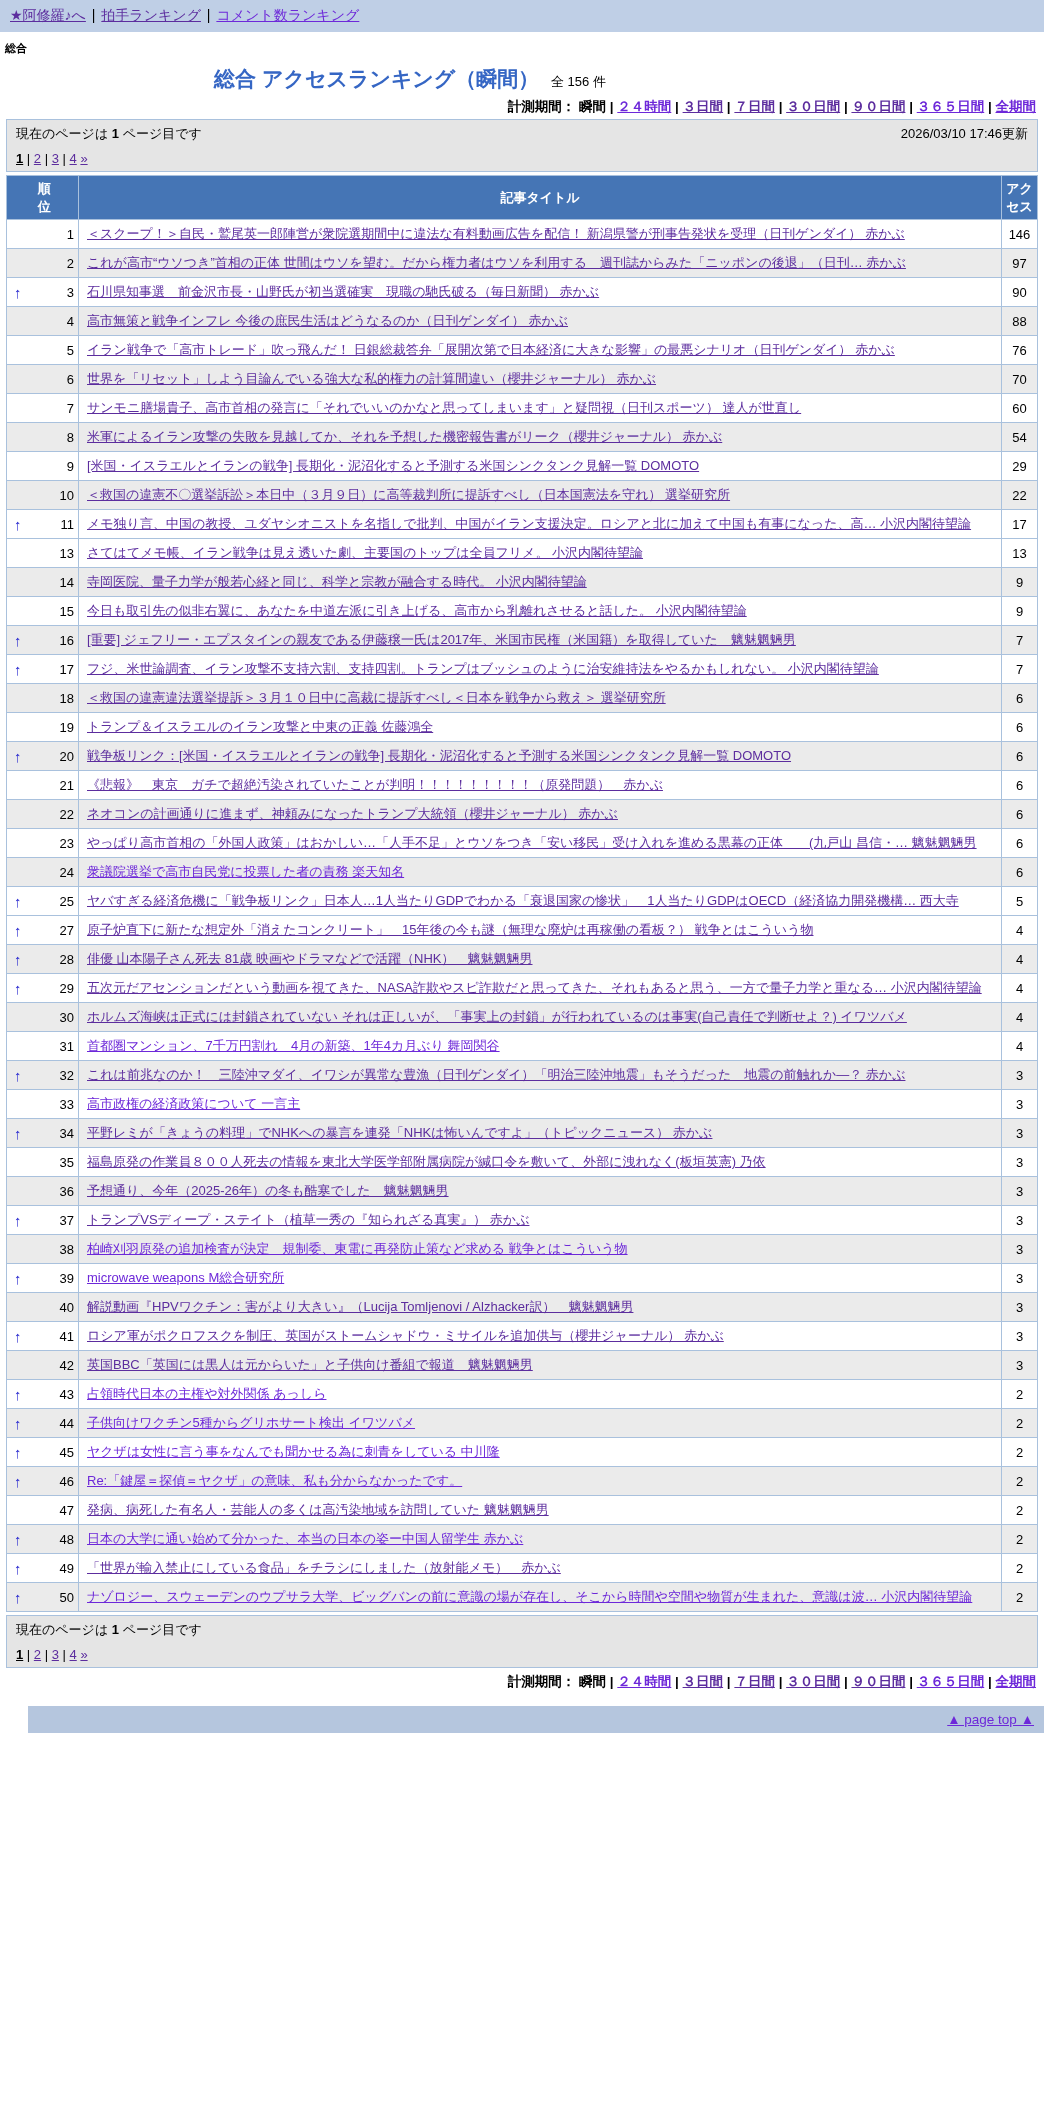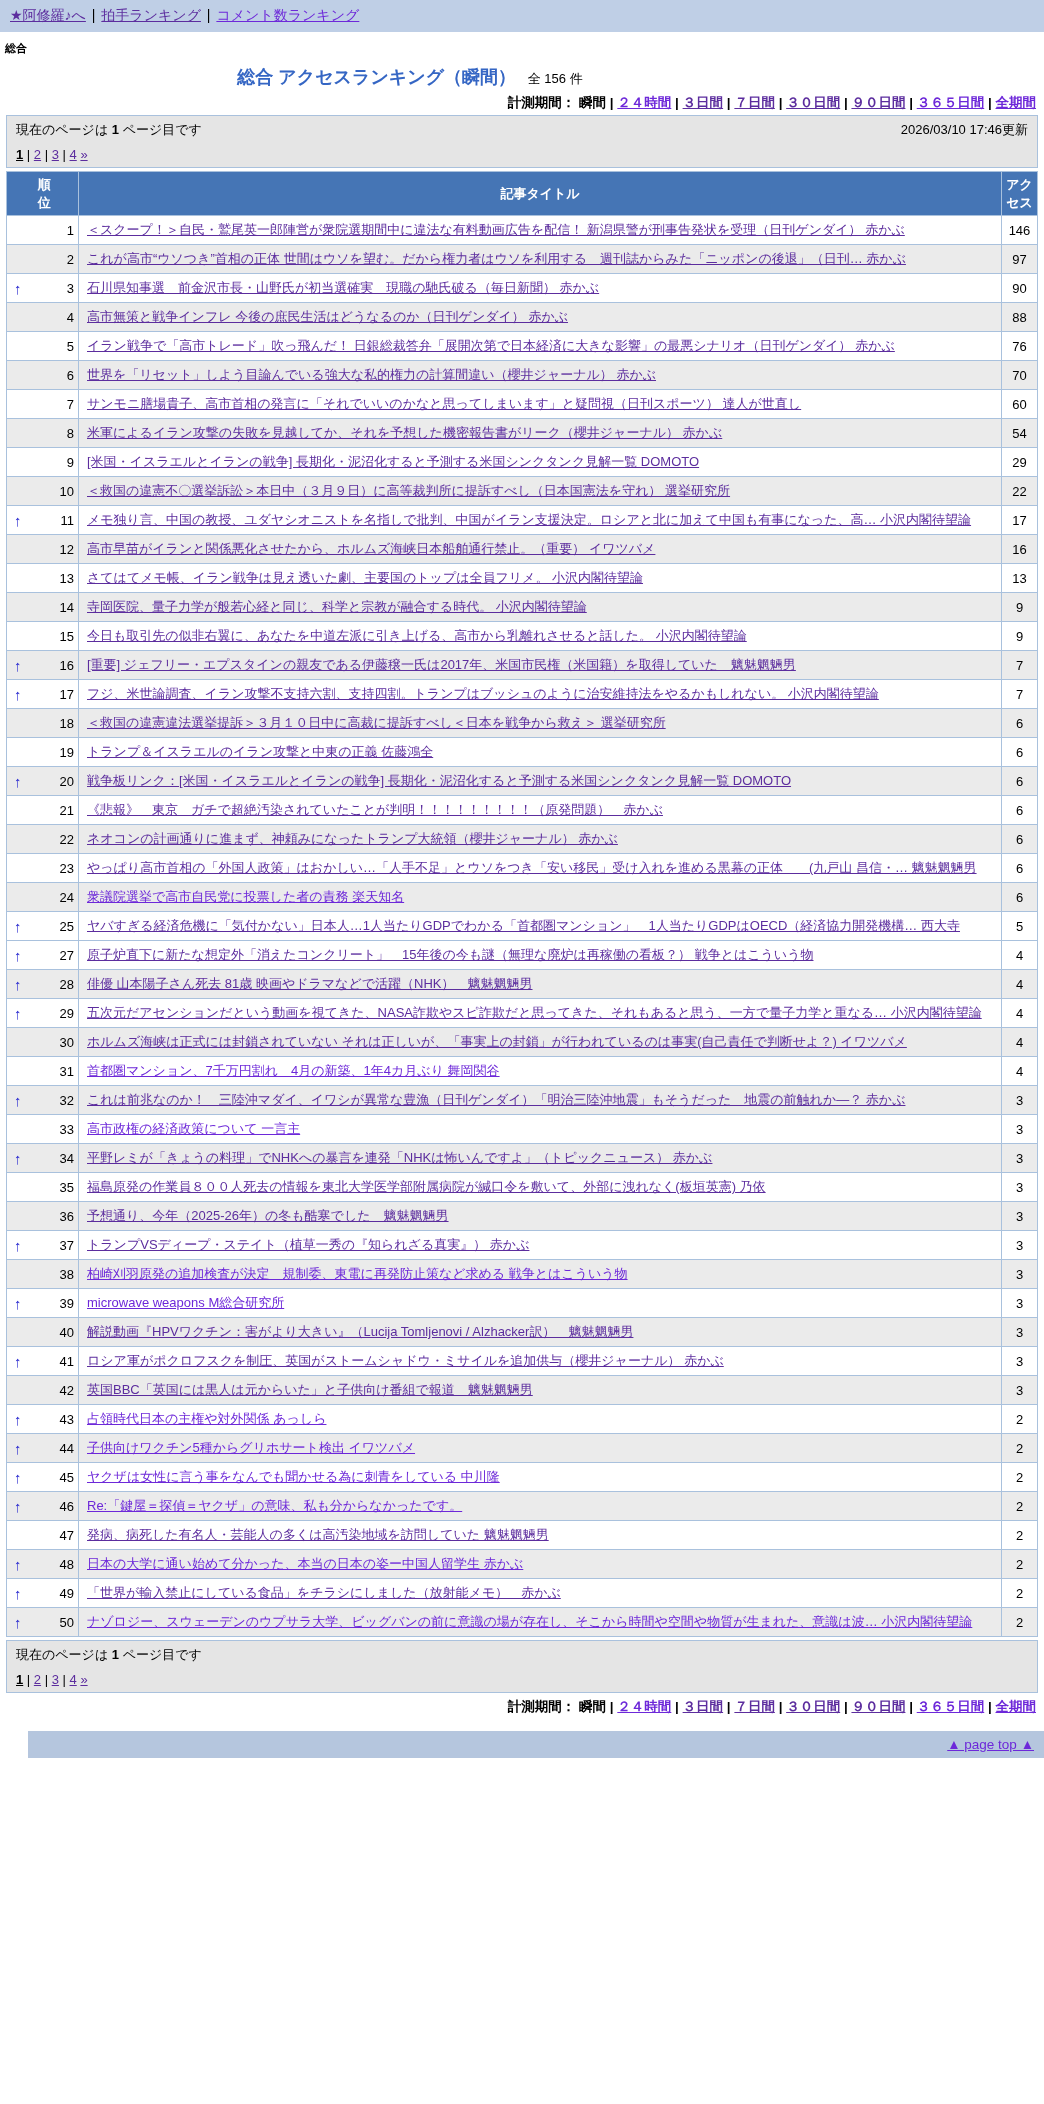--- a/index.html
+++ b/index.html
@@ -7,21 +7,21 @@
   a { text-decoration:underline; cursor:pointer; }
   a.link { color:#6d28d9; }
   a.visited { color:#5c2d9e; }
 
   .topbar { background:#bfcfe6; padding:7px 8px; font-size:14px; }
   .topbar a { margin:0 2px; }
 
   .board-label { font-size:11px; font-weight:bold; margin:9px 0 0 5px; }
 
   .title-wrap { width:820px; text-align:center; margin-top:9px; }
-  .page-title { color:#3566c4; font-size:18px; font-weight:bold; }
+  .page-title { color:#3566c4; font-size:21px; font-weight:bold; }
   .total-count { font-size:13px; margin-left:8px; color:#000; }
 
   .period { text-align:right; padding-right:8px; margin-top:5px; font-size:13.5px; font-weight:bold; }
   .period a { font-weight:bold; }
 
   .infobar { margin:3px 6px 0 6px; background:#e5e5e5; border:1px solid #a9c1dd; padding:5px 9px; }
   .infobar .line1 { display:flex; justify-content:space-between; }
   .pagination { margin-top:8px; }
   .current-page { font-weight:bold; text-decoration:underline; color:#000; }
 
@@ -216,32 +216,20 @@
       <span class="inner">
         <span class="up" style="visibility: visible;">↑</span>
         <span class="rank-num">11</span>
       </span>
     </td>
     <td class="title-cell">
       <a href="#" class="visited">メモ独り言、中国の教授、ユダヤシオニストを名指しで批判、中国がイラン支援決定。ロシアと北に加えて中国も有事になった、高… 小沢内閣待望論</a>
     </td>
     <td class="access-cell">17</td>
   </tr>
-      <tr class="even">
-    <td class="rank-cell">
-      <span class="inner">
-        <span class="up" style="visibility: hidden;">↑</span>
-        <span class="rank-num">12</span>
-      </span>
-    </td>
-    <td class="title-cell">
-      <a href="#" class="visited">高市早苗がイランと関係悪化させたから、ホルムズ海峡日本船舶通行禁止。（重要） イワツバメ</a>
-    </td>
-    <td class="access-cell">16</td>
-  </tr>
       <tr class="odd">
     <td class="rank-cell">
       <span class="inner">
         <span class="up" style="visibility: hidden;">↑</span>
         <span class="rank-num">13</span>
       </span>
     </td>
     <td class="title-cell">
       <a href="#" class="visited">さてはてメモ帳、イラン戦争は見え透いた劇、主要国のトップは全員フリメ。 小沢内閣待望論</a>
     </td>
@@ -380,21 +368,21 @@
     <td class="access-cell">6</td>
   </tr>
       <tr class="odd">
     <td class="rank-cell">
       <span class="inner">
         <span class="up" style="visibility: visible;">↑</span>
         <span class="rank-num">25</span>
       </span>
     </td>
     <td class="title-cell">
-      <a href="#" class="visited">ヤバすぎる経済危機に「気付かない」日本人…1人当たりGDPでわかる「首都圏マンション」　1人当たりGDPはOECD（経済協力開発機構… 西大寺</a>
+      <a href="#" class="visited">ヤバすぎる経済危機に「戦争板リンク」日本人…1人当たりGDPでわかる「衰退国家の惨状」　1人当たりGDPはOECD（経済協力開発機構… 西大寺</a>
     </td>
     <td class="access-cell">5</td>
   </tr>
       <tr class="odd">
     <td class="rank-cell">
       <span class="inner">
         <span class="up" style="visibility: visible;">↑</span>
         <span class="rank-num">27</span>
       </span>
     </td>

